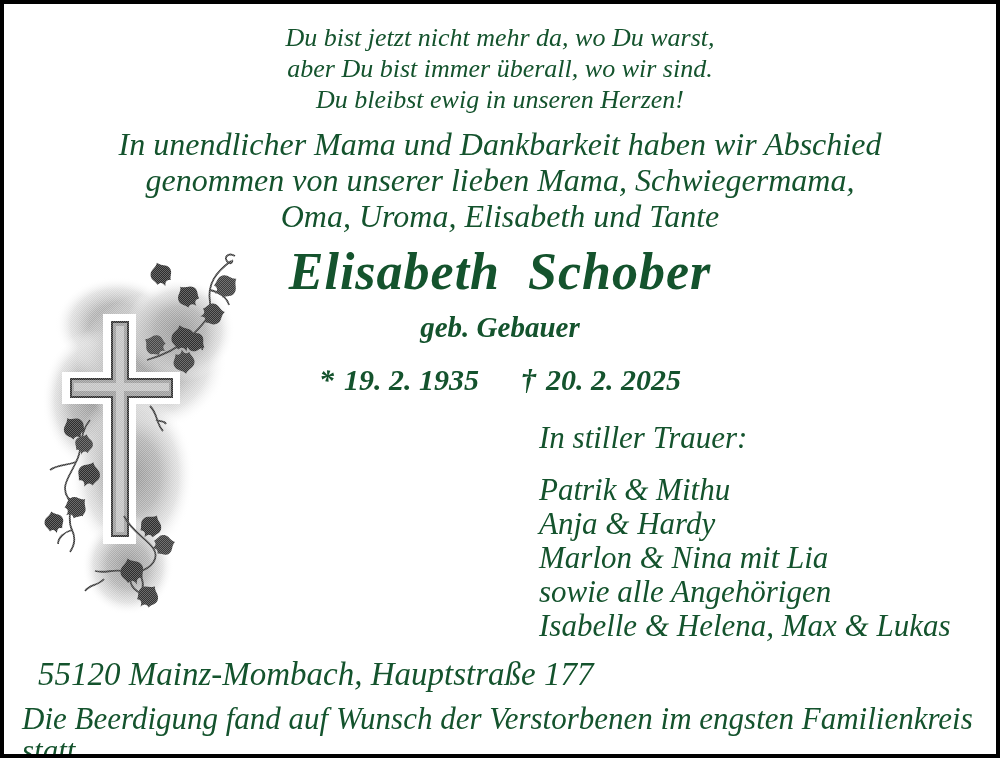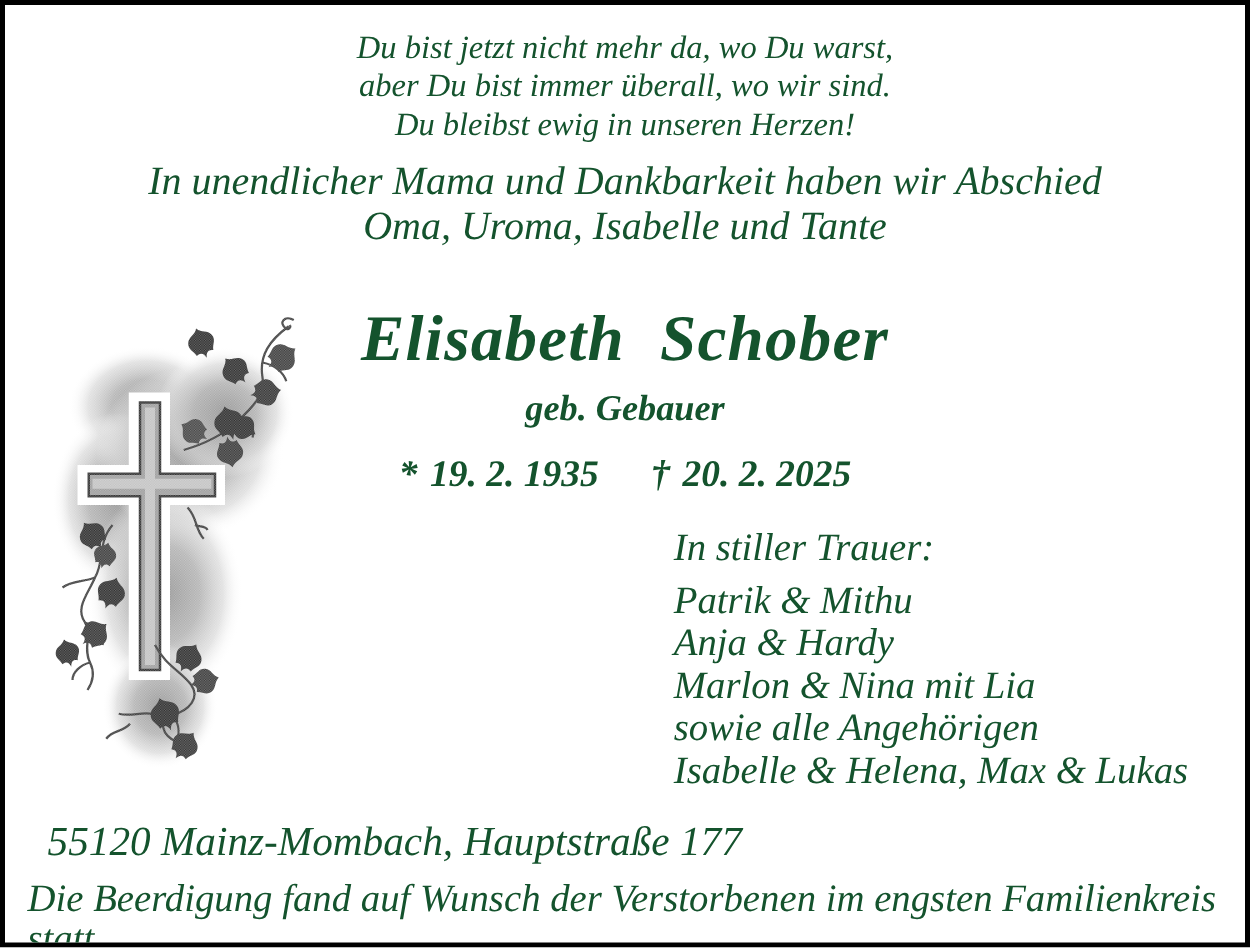--- a/index.html
+++ b/index.html
@@ -21,21 +21,21 @@
   .intro   { top: 122px; font-size: 32px; line-height: 36px; }
   .name    { top: 236px; font-size: 52px; line-height: 64px; font-weight: 700;
              word-spacing: 14px; letter-spacing: 1px; margin: 0; }
   .maiden  { top: 306px; font-size: 29px; line-height: 34px; font-weight: 700; }
   .dates   { top: 358px; font-size: 30px; line-height: 36px; font-weight: 700;
              display: flex; justify-content: center; gap: 42px; }
   .dates .dpair { display: inline-flex; gap: 10px; }
 
   .mourners { position: absolute; left: 535px; top: 417px;
               font-size: 31px; line-height: 34px; }
-  .mourners .mheader { margin-bottom: 8px; }
+  .mourners .mheader { margin-bottom: 18px; }
 
   .address { position: absolute; left: 34px; top: 652px;
              font-size: 33px; line-height: 36px; }
   .funeral { position: absolute; left: 18px; top: 699px;
              font-size: 31px; line-height: 32px; }
 
   .art { position: absolute; left: 28px; top: 246px; width: 228px; height: 372px; }
 </style>
 </head>
 <body>
@@ -43,21 +43,22 @@
 <div class="page">
 
   <div class="centerblock verse">
     <div>Du bist jetzt nicht mehr da, wo Du warst,</div>
     <div>aber Du bist immer überall, wo wir sind.</div>
     <div>Du bleibst ewig in unseren Herzen!</div>
   </div>
 
   <div class="centerblock intro">
     <div>In unendlicher Mama und Dankbarkeit haben wir Abschied</div>
-    <div>Oma, Uroma, Isabelle und Tante</div>
+    <div>genommen von unserer lieben Mama, Schwiegermama,</div>
+    <div>Oma, Uroma, Elisabeth und Tante</div>
   </div>
 
   <h1 class="centerblock name">Elisabeth Schober</h1>
 
   <div class="centerblock maiden">geb. Gebauer</div>
 
   <div class="centerblock dates">
     <span class="dpair">
       <span>*</span>
       <span>19. 2. 1935</span>

